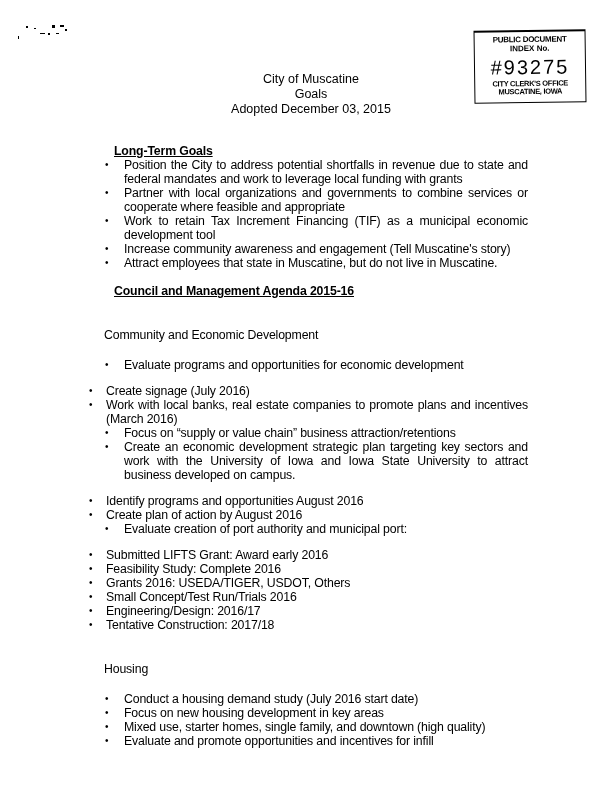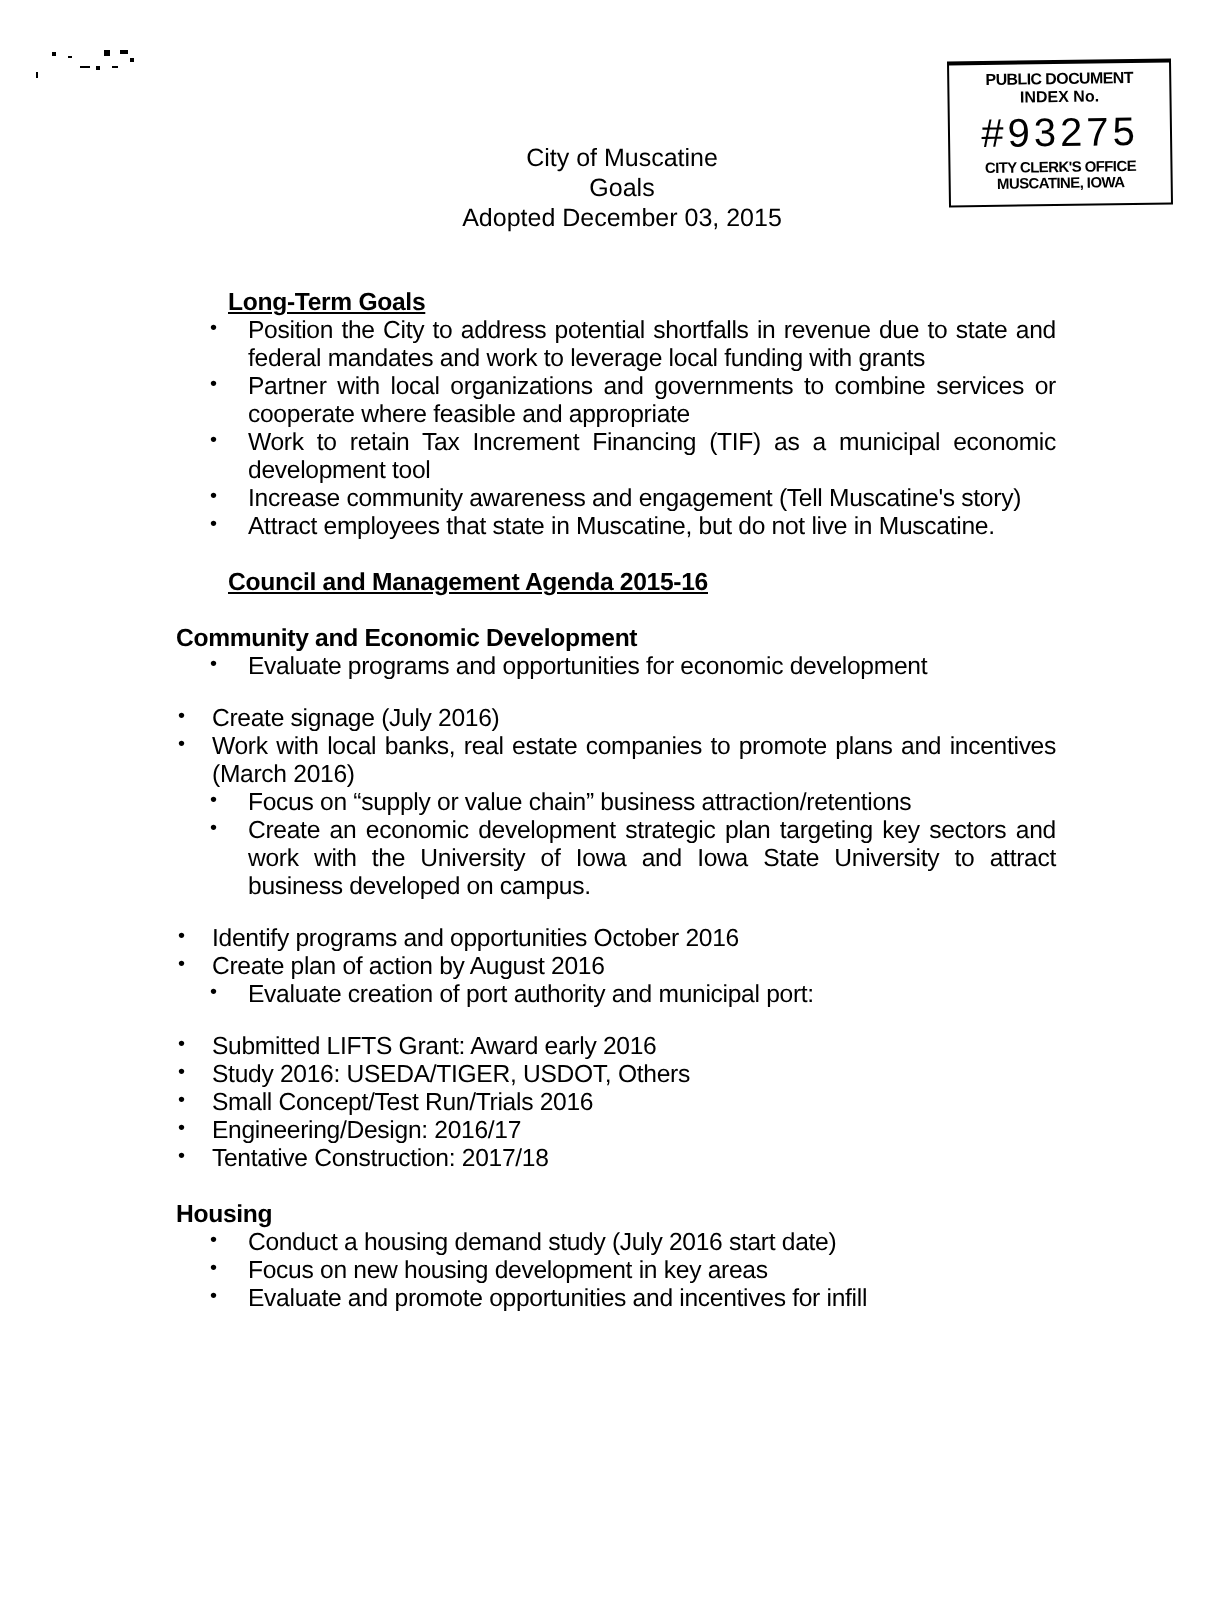--- a/index.html
+++ b/index.html
@@ -25,21 +25,21 @@
 
   .title-block {
     position: absolute; left: 4px; width: 614px; top: 72px;
     text-align: center; font-weight: normal; font-size: 12.5px; line-height: 15px;
   }
   .content {
     position: absolute; left: 88px; top: 144px; width: 440px;
     font-size: 12.3px; line-height: 14px; letter-spacing: -0.15px;
   }
   .sec-head { font-weight: bold; text-decoration: underline; margin: 0; padding-left: 26px; }
-  .sub-head { font-weight: bold; margin: 0; }
+  .sub-head { font-weight: normal; margin: 16px; }
   .gap { height: 14px; }
   ul { list-style: none; margin: 0; padding: 0; }
   li { position: relative; text-align: justify; }
   ul.l1 > li { padding-left: 36px; }
   ul.l1 > li::before {
     content: "•"; position: absolute; left: 17px; top: 0; font-size: 10px;
   }
   ul.l2 > li { padding-left: 18px; }
   ul.l2 > li::before {
     content: "•"; position: absolute; left: 1px; top: 0; font-size: 10px;
@@ -97,34 +97,36 @@
   </ul>
   <ul class="l2 nested">
     <li>Create signage (July 2016)</li>
     <li>Work with local banks, real estate companies to promote plans and incentives (March 2016)</li>
   </ul>
   <ul class="l1">
     <li><span>Focus on “supply or value chain” business attraction/retentions</span></li>
     <li><span>Create an economic development strategic plan targeting key sectors and work with the University of Iowa and Iowa State University to attract business developed on campus.</span></li>
   </ul>
   <ul class="l2 nested">
-    <li>Identify programs and opportunities October 2016</li>
+    <li>Identify programs and opportunities August 2016</li>
     <li>Create plan of action by August 2016</li>
   </ul>
   <ul class="l1">
     <li><span>Evaluate creation of port authority and municipal port:</span></li>
   </ul>
   <ul class="l2 nested">
     <li>Submitted LIFTS Grant:  Award early 2016</li>
-    <li>Study 2016:  USEDA/TIGER, USDOT, Others</li>
+    <li>Feasibility Study:  Complete 2016</li>
+    <li>Grants 2016:  USEDA/TIGER, USDOT, Others</li>
     <li>Small Concept/Test Run/Trials 2016</li>
     <li>Engineering/Design:  2016/17</li>
     <li>Tentative Construction:  2017/18</li>
   </ul>
 
   <div class="gap"></div>
   <p class="sub-head">Housing</p>
   <ul class="l1">
     <li>Conduct a housing demand study (July 2016 start date)</li>
     <li>Focus on new housing development in key areas</li>
+    <li>Mixed use, starter homes, single family, and downtown (high quality)</li>
     <li>Evaluate and promote opportunities and incentives for infill</li>
   </ul>
 </div>
 
 </body></html>

